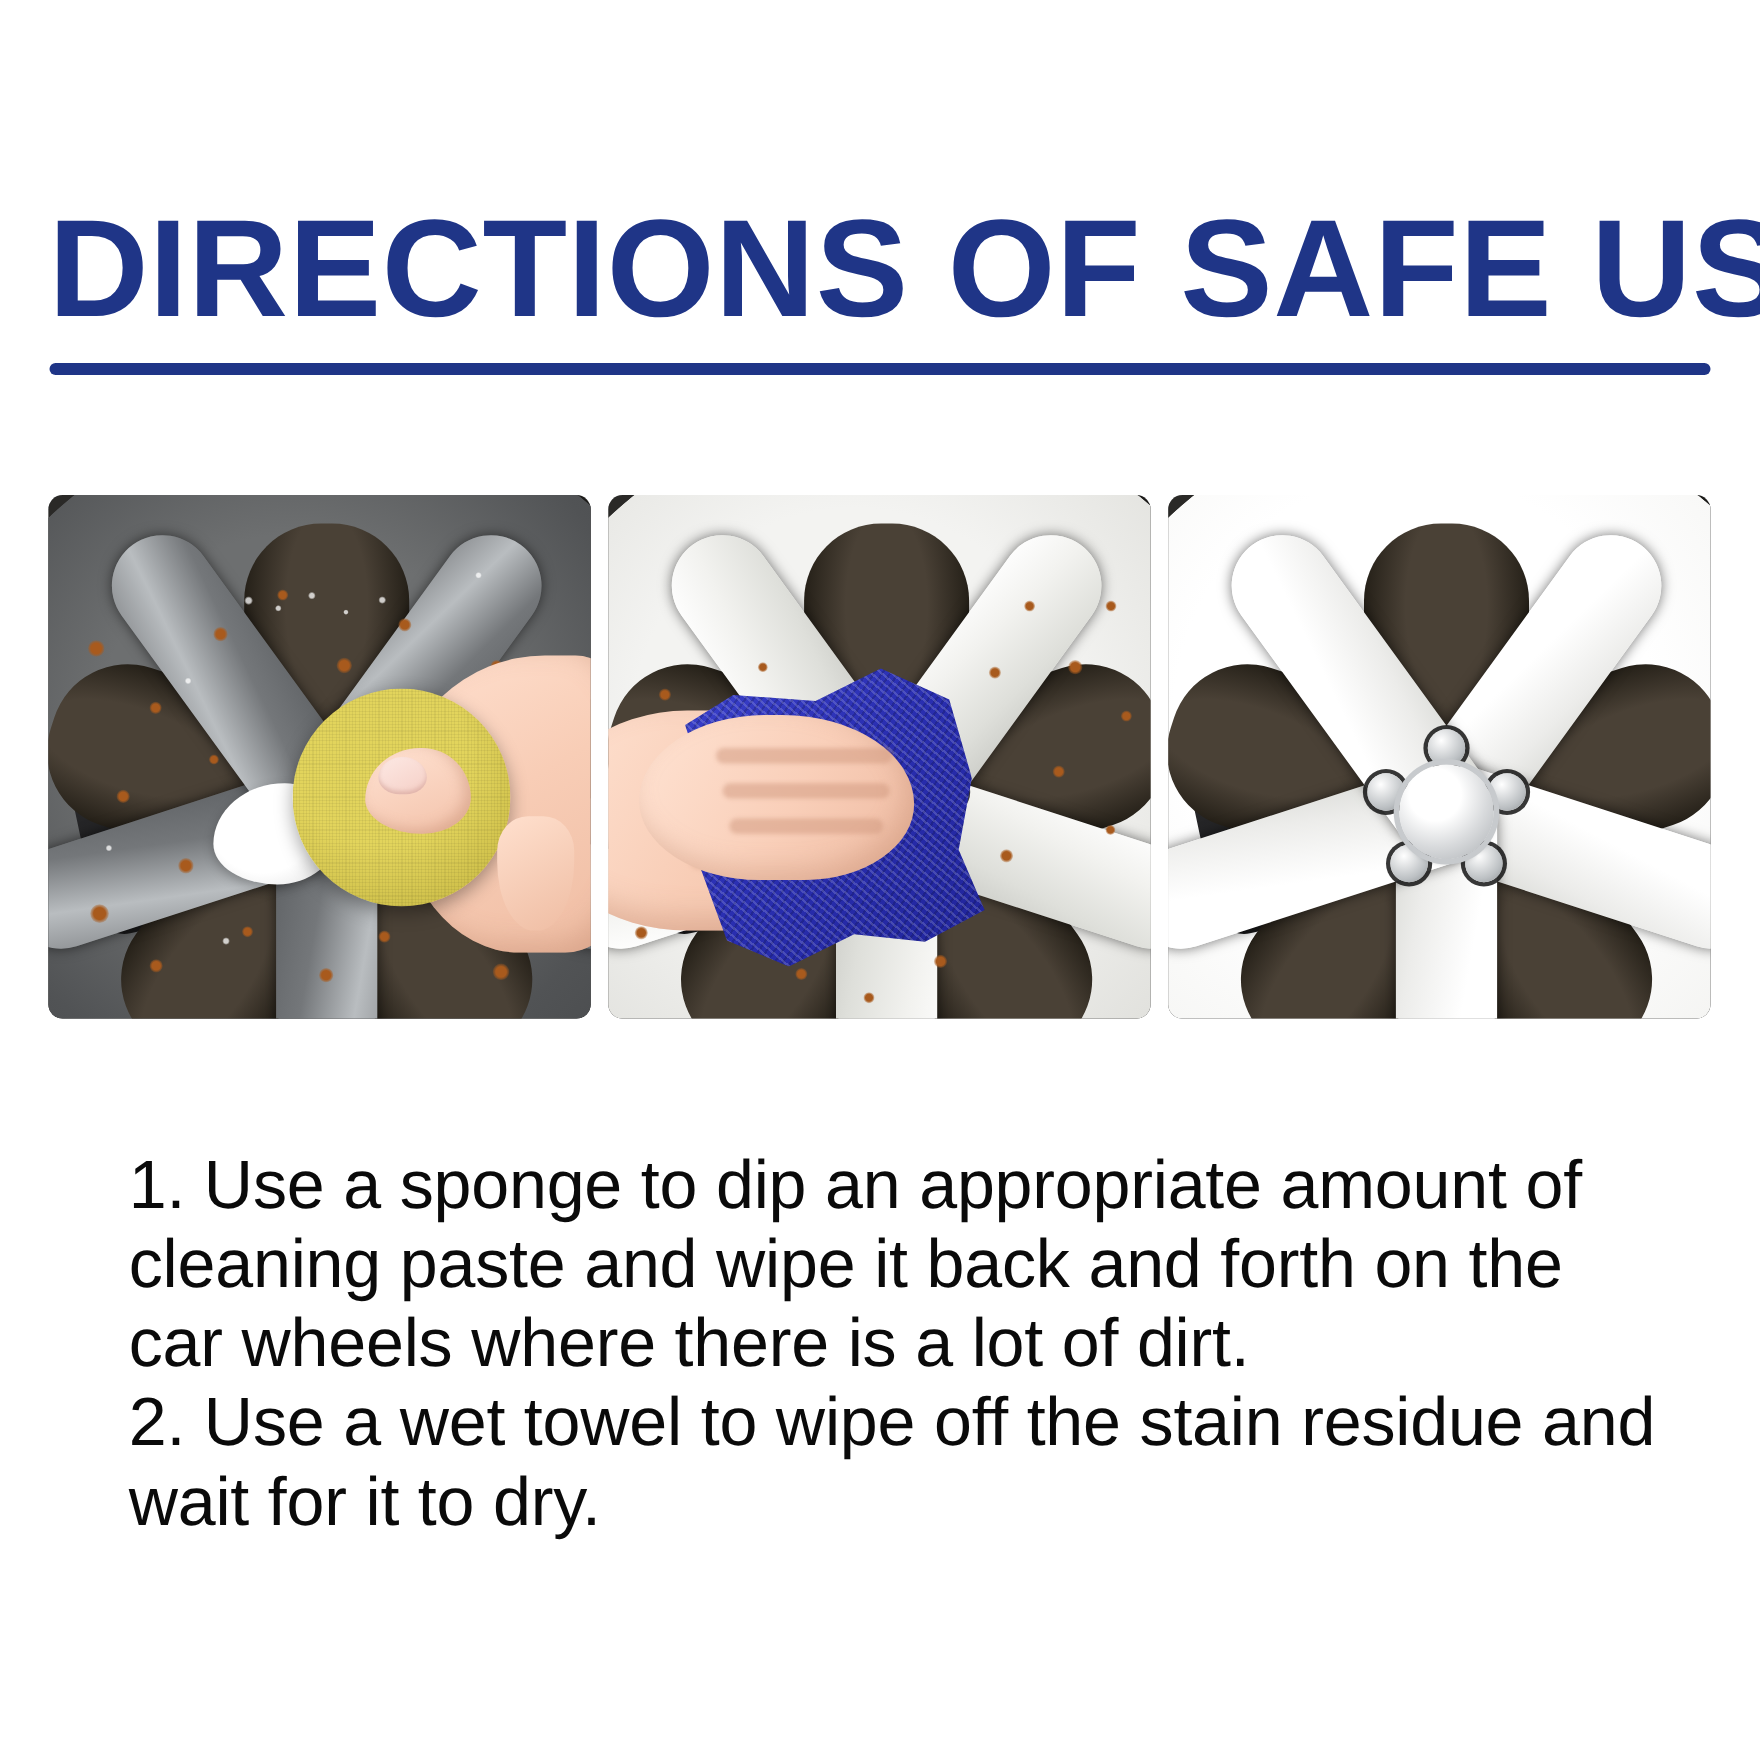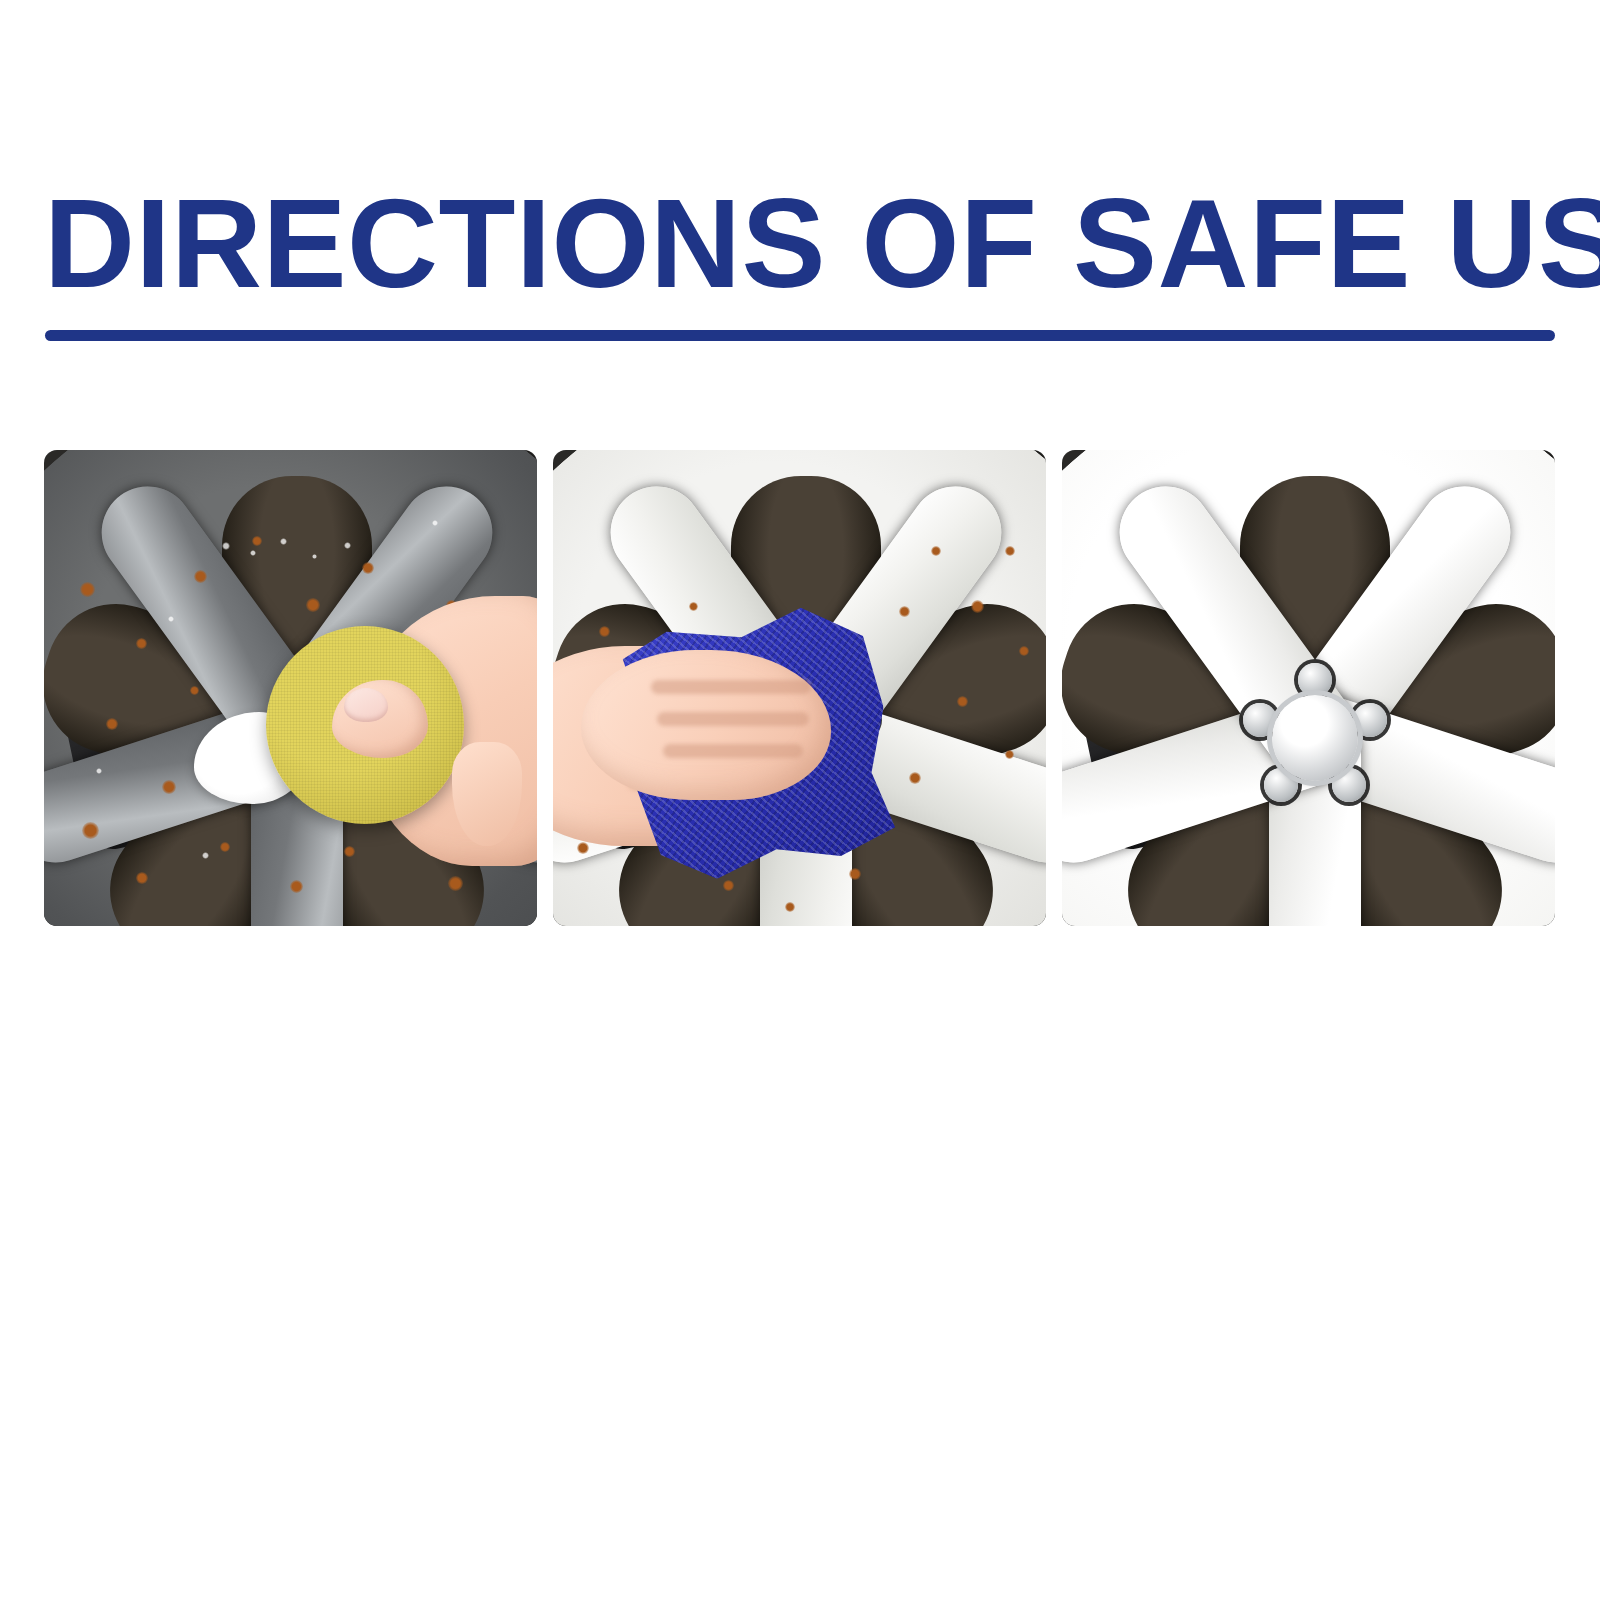--- a/index.html
+++ b/index.html
@@ -491,15 +491,17 @@
             <div class="lug" style="transform:translate(-55px,-18px);"></div>
             <div class="hub-center"></div>
           </div>
         </div>
       </div>
     </div>
 
   </div>
 
   <div class="body-text">
+    <p>1. Use a sponge to dip an appropriate amount of cleaning paste and wipe it back and forth on the car wheels where there is a lot of dirt.</p>
+    <p>2. Use a wet towel to wipe off the stain residue and wait for it to dry.</p>
   </div>
 
 </div>
 
 </body></html>

